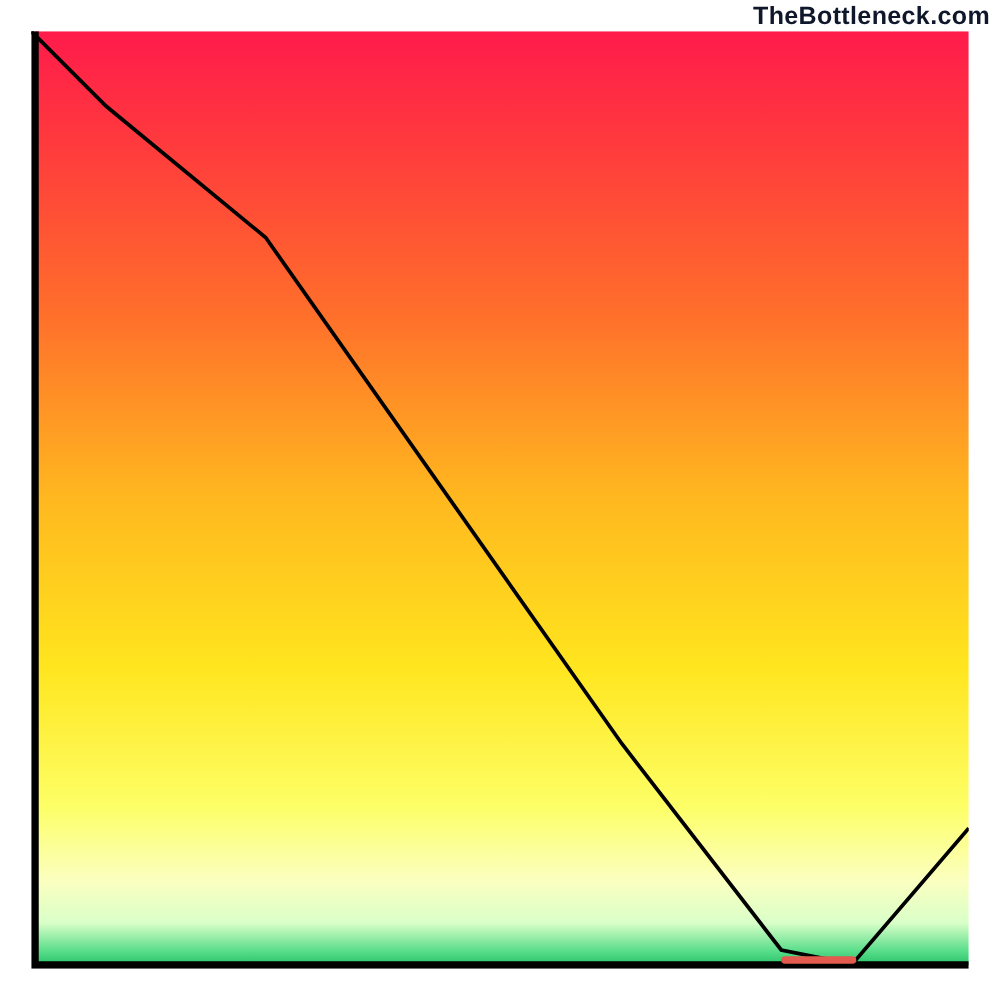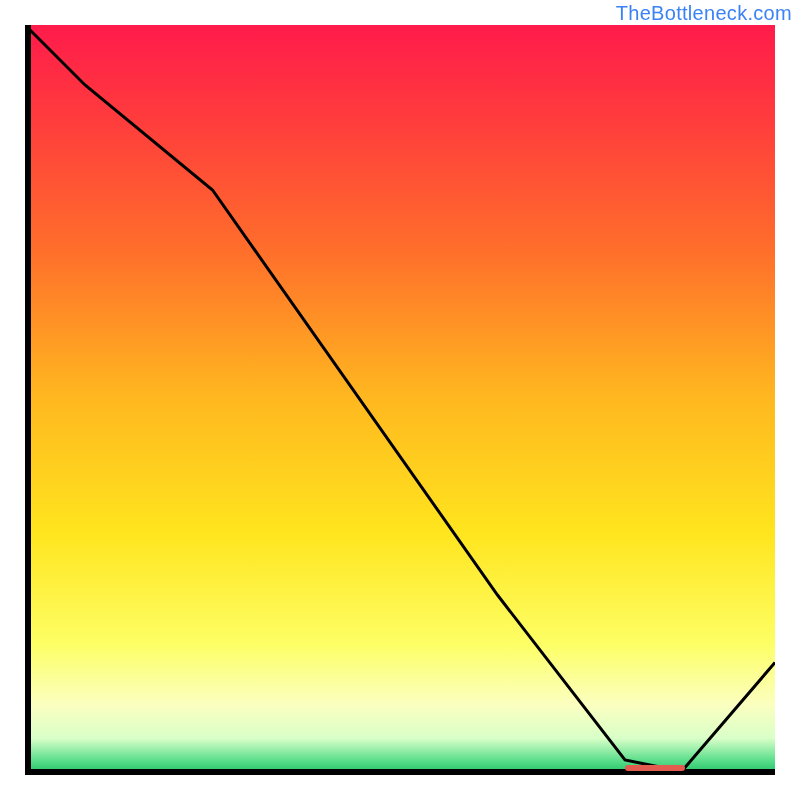--- a/index.html
+++ b/index.html
@@ -14,22 +14,22 @@
   .viewport {
     position: relative;
     width: 800px;
     height: 800px;
   }
   .attribution {
     position: absolute;
     top: 2px;
     right: 8px;
     font-size: 20px;
-    font-weight: normal;
-    color: #3b82f6;
+    font-weight: bold;
+    color: #0f172a;
     letter-spacing: 0.3px;
     user-select: none;
   }
   .plot {
     position: absolute;
     left: 25px;
     top: 25px;
     width: 750px;
     height: 750px;
   }

